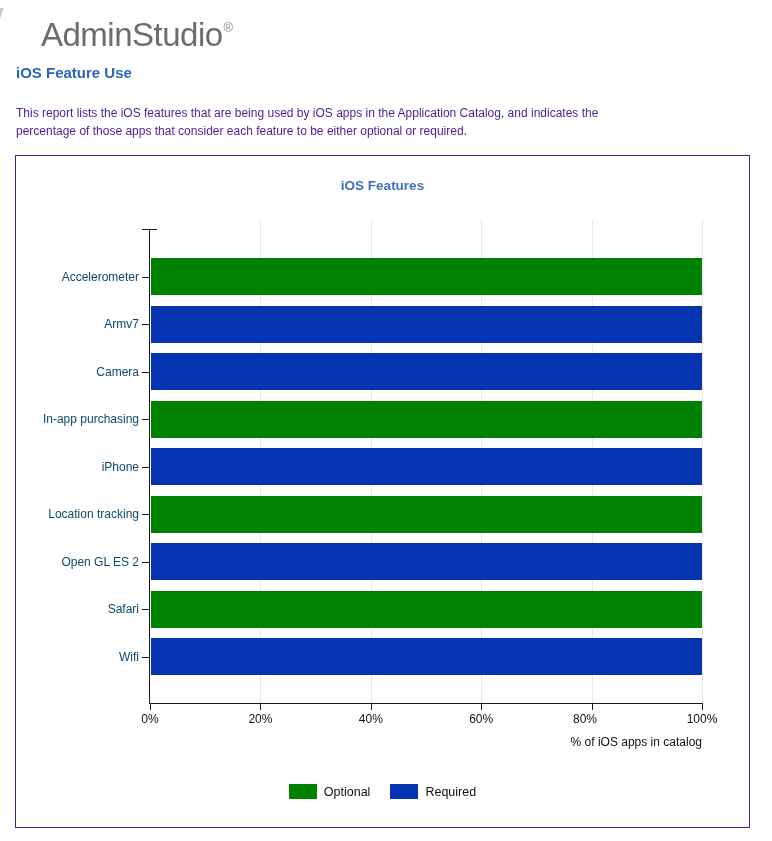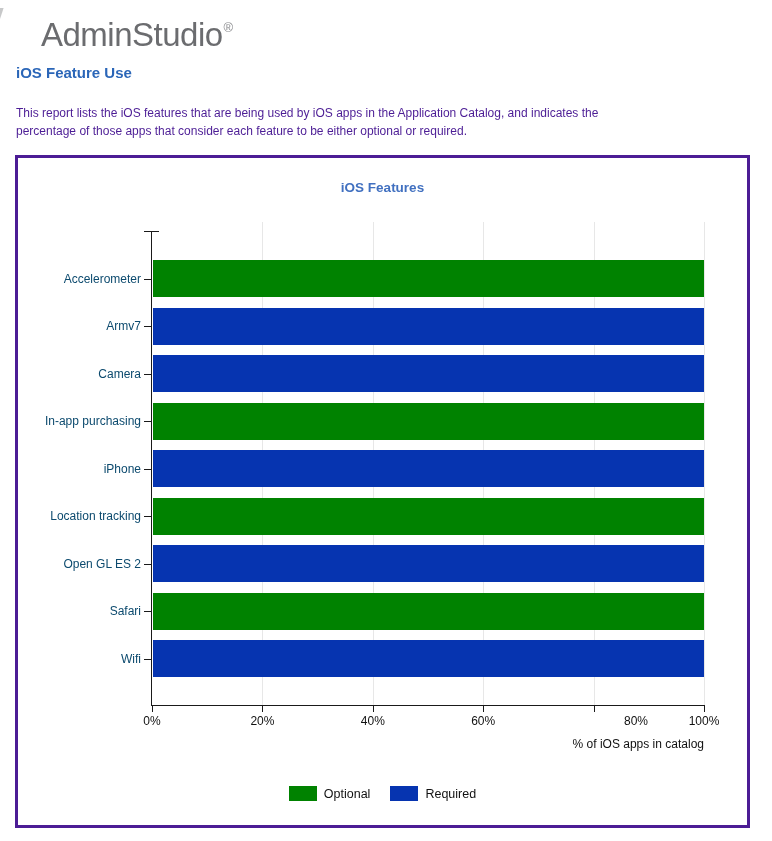--- a/index.html
+++ b/index.html
@@ -13,21 +13,21 @@
   .logo sup { font-size: 13px; color: #8a8b8e; vertical-align: 14px; margin-left: 1px; }
 
   .page-title { position: absolute; left: 16px; top: 64px; font-size: 15px;
                 font-weight: bold; color: #2b66b8; }
 
   .description { position: absolute; left: 16px; top: 104px; width: 640px;
                  font-size: 12px; line-height: 18px; color: #4c1d95;
                  white-space: pre-line; }
 
   .panel { position: absolute; left: 15px; top: 155px; width: 735px; height: 673px;
-           border: 3px solid #4c1d95; background: #ffffff; }
+           border: 1px solid #4c1d95; background: #ffffff; }
 
   .chart-title { position: absolute; left: 0; top: 22px; width: 100%;
                  text-align: center; font-size: 13.5px; font-weight: bold; color: #4170c0; }
 
   .plot { position: absolute; left: 0; top: 0; width: 100%; height: 100%; }
 
   .gridline { position: absolute; top: 64px; width: 1px; height: 483px; background: #e7e7e7; }
 
   .y-axis { position: absolute; left: 133px; top: 73px; width: 1px; height: 474px; background: #1a1a1a; }
   .y-axis-cap { position: absolute; left: 126px; top: 73px; width: 15px; height: 1px; background: #1a1a1a; }
@@ -111,21 +111,21 @@
     <div id="xticks">
         <div class="x-tick" style="left: 134px;"></div>
         <div class="x-tick-label" style="left: 94px;">0%</div>
         <div class="x-tick" style="left: 244.4px;"></div>
         <div class="x-tick-label" style="left: 204.4px;">20%</div>
         <div class="x-tick" style="left: 354.8px;"></div>
         <div class="x-tick-label" style="left: 314.8px;">40%</div>
         <div class="x-tick" style="left: 465.2px;"></div>
         <div class="x-tick-label" style="left: 425.2px;">60%</div>
         <div class="x-tick" style="left: 575.6px;"></div>
-        <div class="x-tick-label" style="left: 550px; text-align: right;">80%</div>
+        <div class="x-tick-label" style="left: 529px;">80%</div>
         <div class="x-tick" style="left: 686px;"></div>
         <div class="x-tick-label" style="left: 646px;">100%</div>
       </div>
     <div class="x-axis-title">% of iOS apps in catalog</div>
     <div class="legend" id="legend">
         <div class="legend-item">
           <div class="legend-swatch" style="background: rgb(0, 130, 0);"></div>
           <div class="legend-label">Optional</div>
         </div>
         <div class="legend-item">

